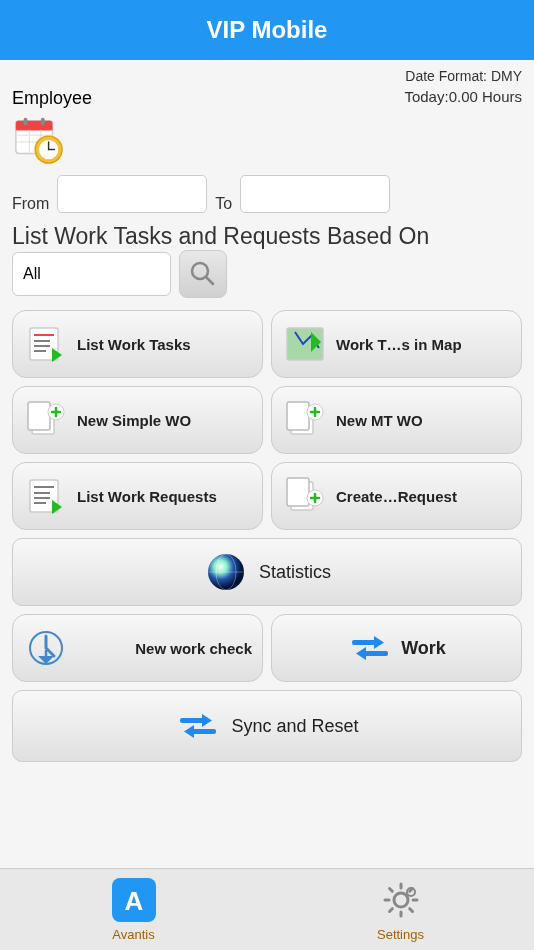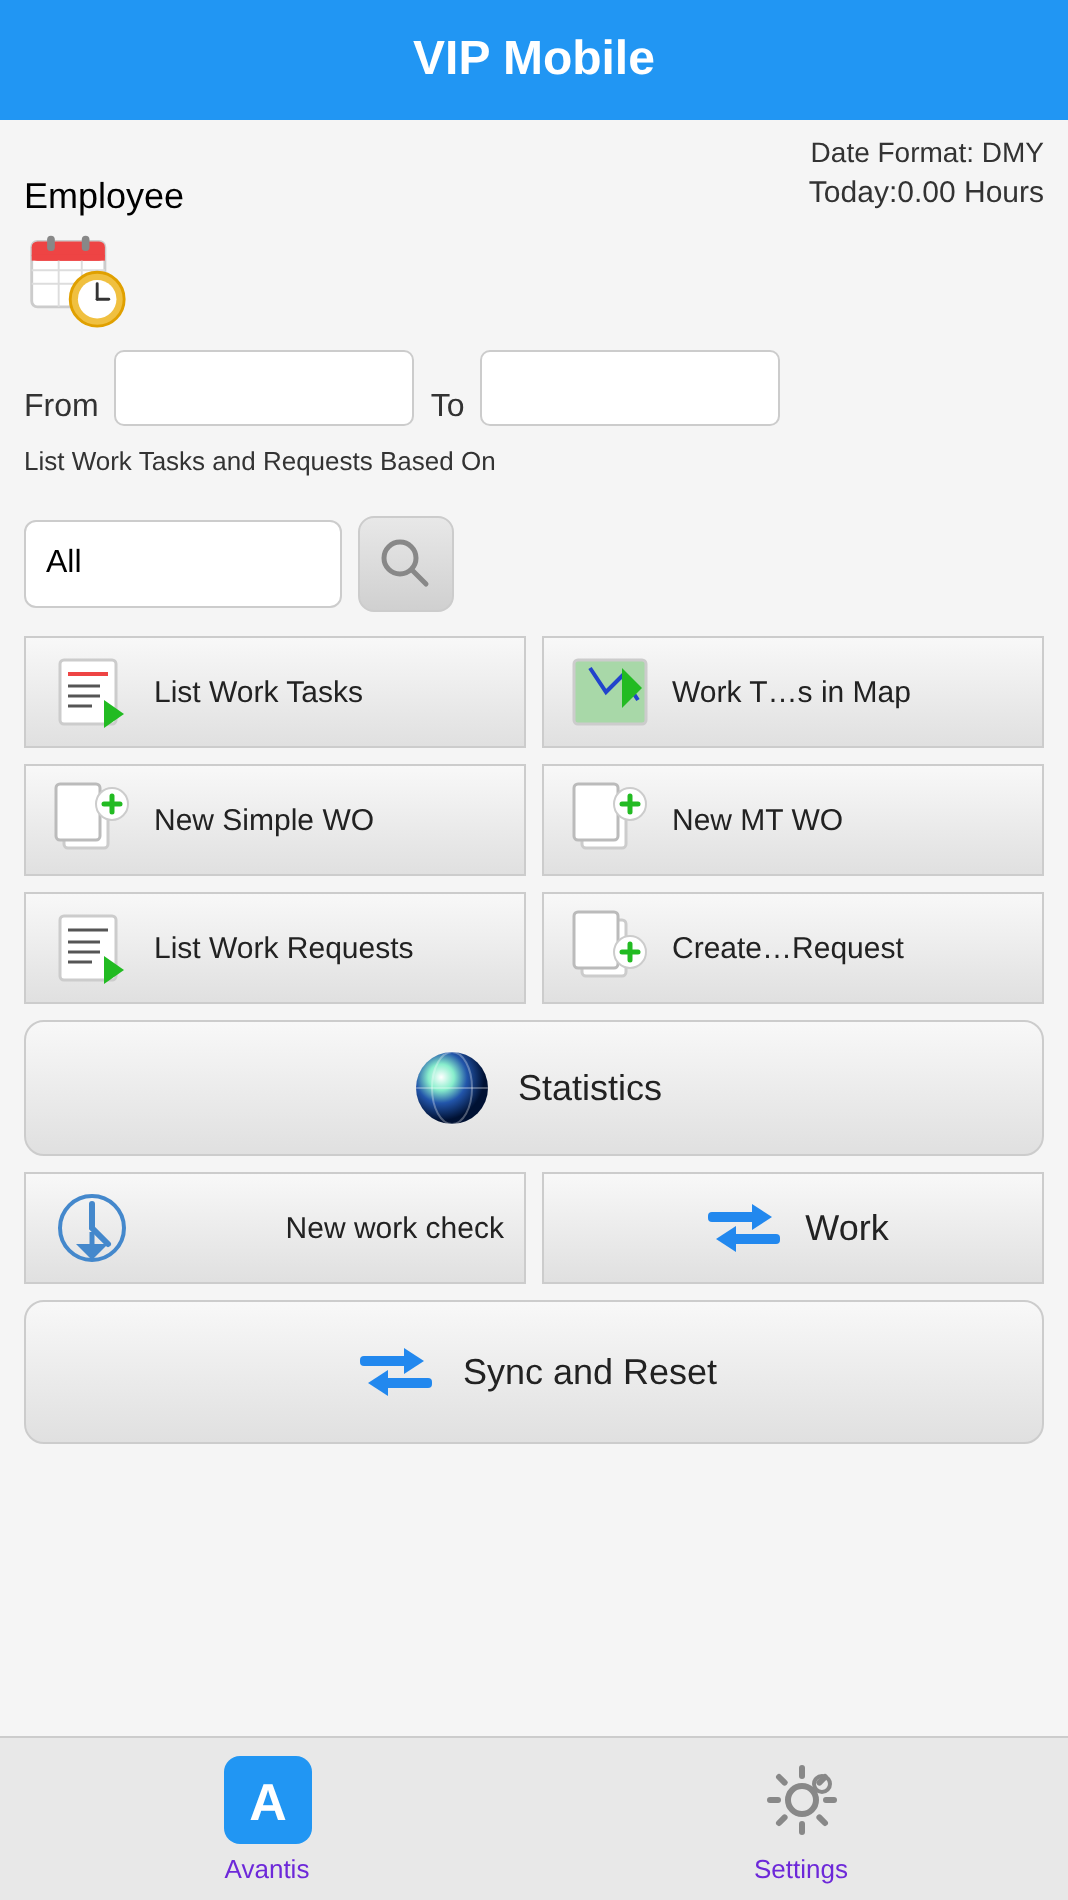--- a/index.html
+++ b/index.html
@@ -77,23 +77,23 @@
     .date-input {
       height: 38px;
       border: 1px solid #ccc;
       border-radius: 5px;
       background: white;
       width: 150px;
     }
 
     
     #list-label {
-      font-size: 13px;
+      font-size: 23px;
       color: #333;
-      margin-bottom: 20px;
+      margin-bottom: 0;
       font-weight: 500;
     }
 
     
     #filter-row {
       display: flex;
       align-items: center;
       gap: 8px;
       margin-bottom: 12px;
     }
@@ -119,32 +119,32 @@
     }
 
     
     #action-grid {
       display: grid;
       grid-template-columns: 1fr 1fr;
       gap: 8px;
       margin-bottom: 8px;
     }
     .action-btn {
-      height: 56px;
-      border: 1px solid #ccc;
-      border-radius: 0;
+      height: 68px;
+      border: 1px solid #ccc;
+      border-radius: 14px;
       background: linear-gradient(to bottom, #f8f8f8, #e0e0e0);
       display: flex;
       align-items: center;
       gap: 8px;
       padding: 0 10px;
       cursor: pointer;
       font-size: 15px;
       color: #222;
-      font-weight: 400;
+      font-weight: 700;
     }
 
     
     #statistics-btn {
       width: 100%;
       height: 68px;
       border: 1px solid #ccc;
       border-radius: 10px;
       background: linear-gradient(to bottom, #f8f8f8, #e0e0e0);
       display: flex;
@@ -209,21 +209,21 @@
     .tab-item {
       display: flex;
       flex-direction: column;
       align-items: center;
       gap: 4px;
       cursor: pointer;
       width: 100px;
     }
     .tab-label {
       font-size: 13px;
-      color: #6d28d9;
+      color: #a16207;
     }
     .tab-icon-circle {
       width: 46px;
       height: 46px;
       border-radius: 50%;
       background: #aaa;
       display: flex;
       align-items: center;
       justify-content: center;
     }

